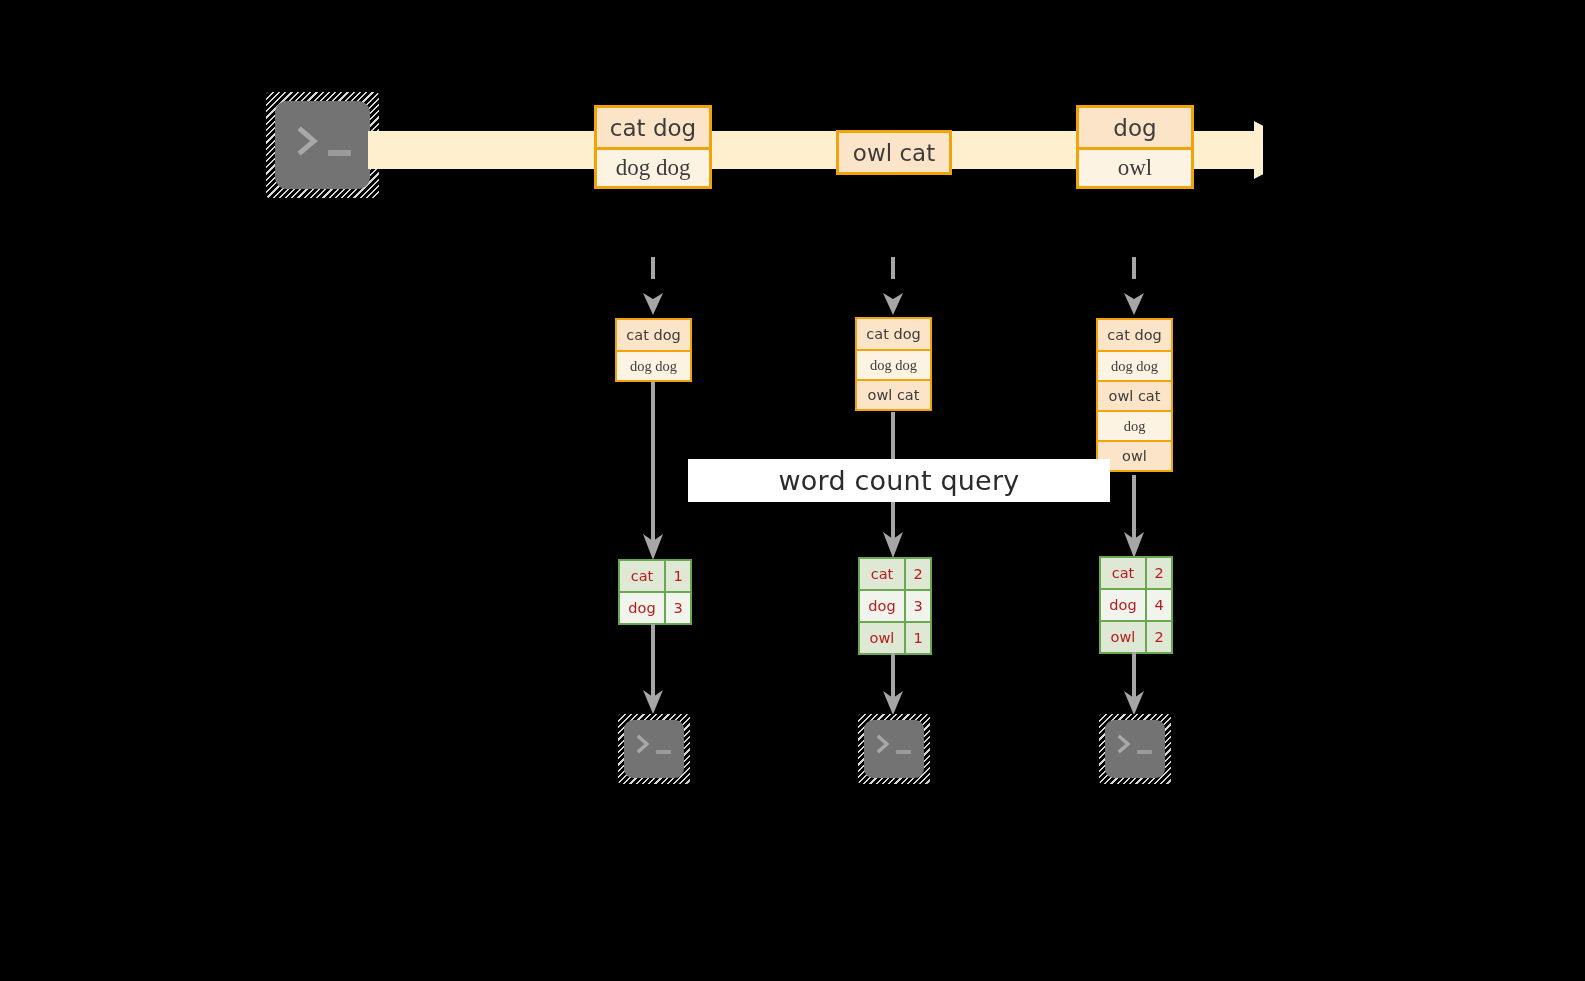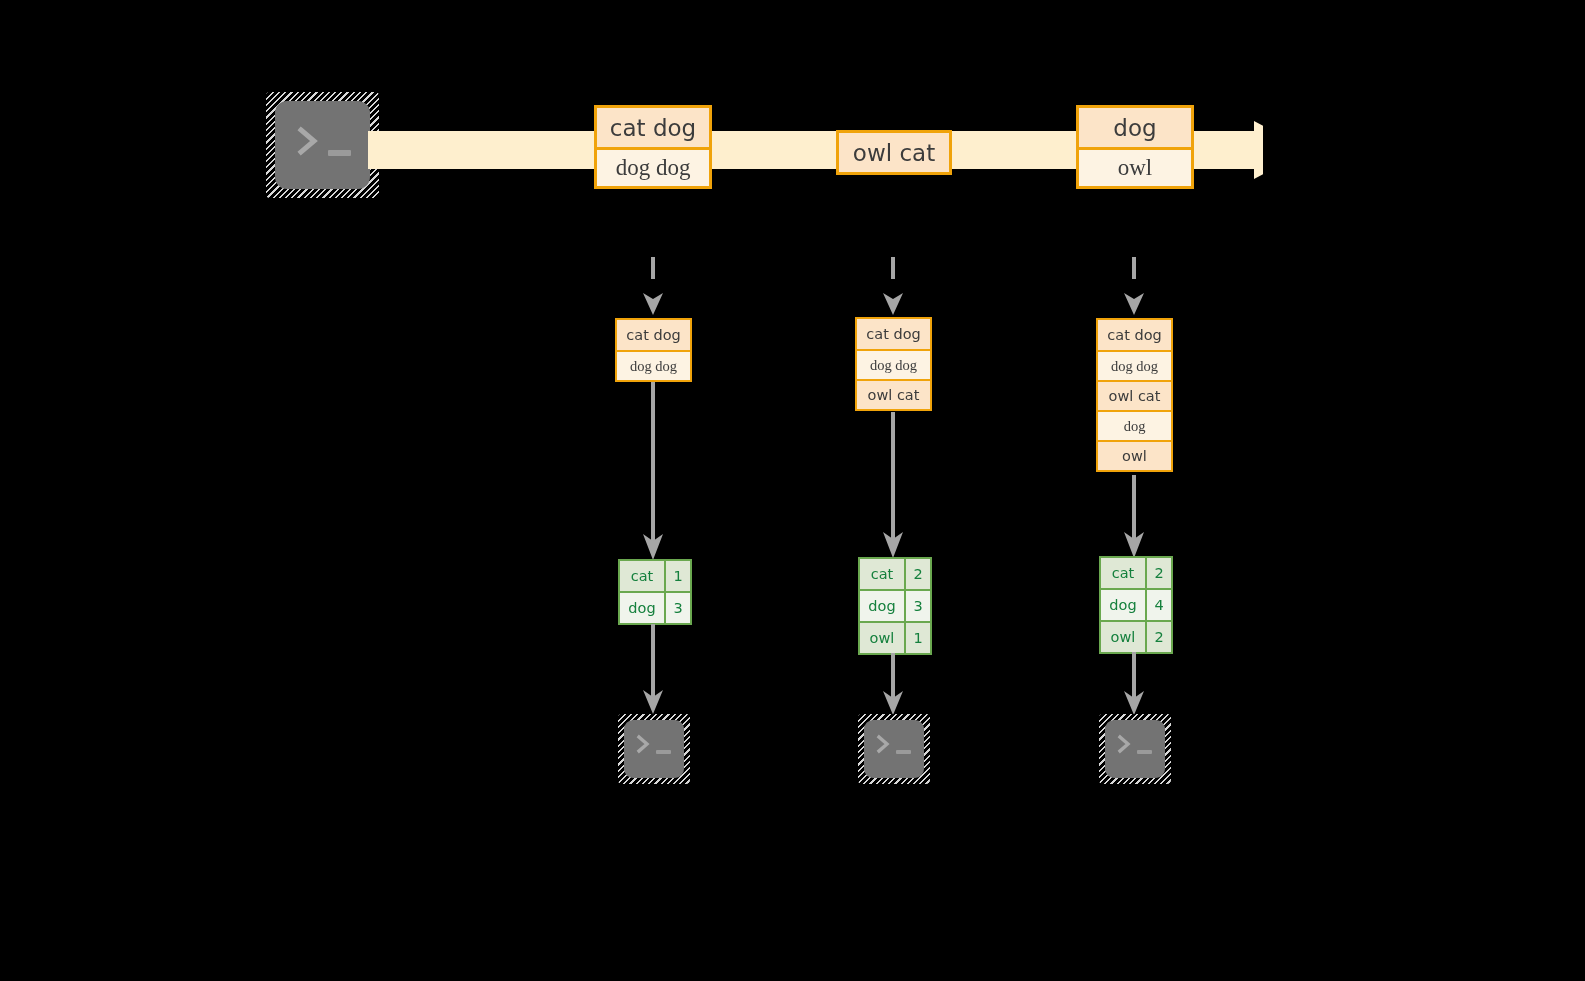--- a/index.html
+++ b/index.html
@@ -95,21 +95,21 @@
     height: 30px;
   }
   .resbox .row + .row { border-top: 2px solid #6aa84f; }
   .resbox .row .k,
   .resbox .row .v {
     box-sizing: border-box;
     display: flex;
     align-items: center;
     justify-content: center;
     font-size: 14.5px;
-    color: #15803d;
+    color: #b91c1c;
   }
   .resbox .row .k { width: 44px; }
   .resbox .row .v { width: 26px; border-left: 2px solid #6aa84f; }
   .resbox .row.dark  .k, .resbox .row.dark  .v { background: #dfe8d5; }
   .resbox .row.light .k, .resbox .row.light .v { background: #f0f4ec; }
 
   
   .conn {
     position: absolute;
   }
@@ -319,14 +319,17 @@
     <div class="hatch"></div>
     <div class="body" style="left:6px; top:6px; right:6px; bottom:6px; border-radius:9px;"></div>
     <div class="chev" style="left:18px; top:20px; width:16px; height:20px;">
       <svg width="16" height="20" viewBox="0 0 16 20">
         <path d="M3 3 L11 10 L3 17" stroke="#a8a8a8" stroke-width="3.4" fill="none" stroke-linecap="square"></path>
       </svg>
     </div>
     <div class="und" style="left:38px; top:36px; width:15px; height:4px; border-radius:1px;"></div>
   </div>
 
+  <div class="queryband">
+    <span class="label">word count query</span>
+  </div>
 
 </div>
 
 </body></html>

